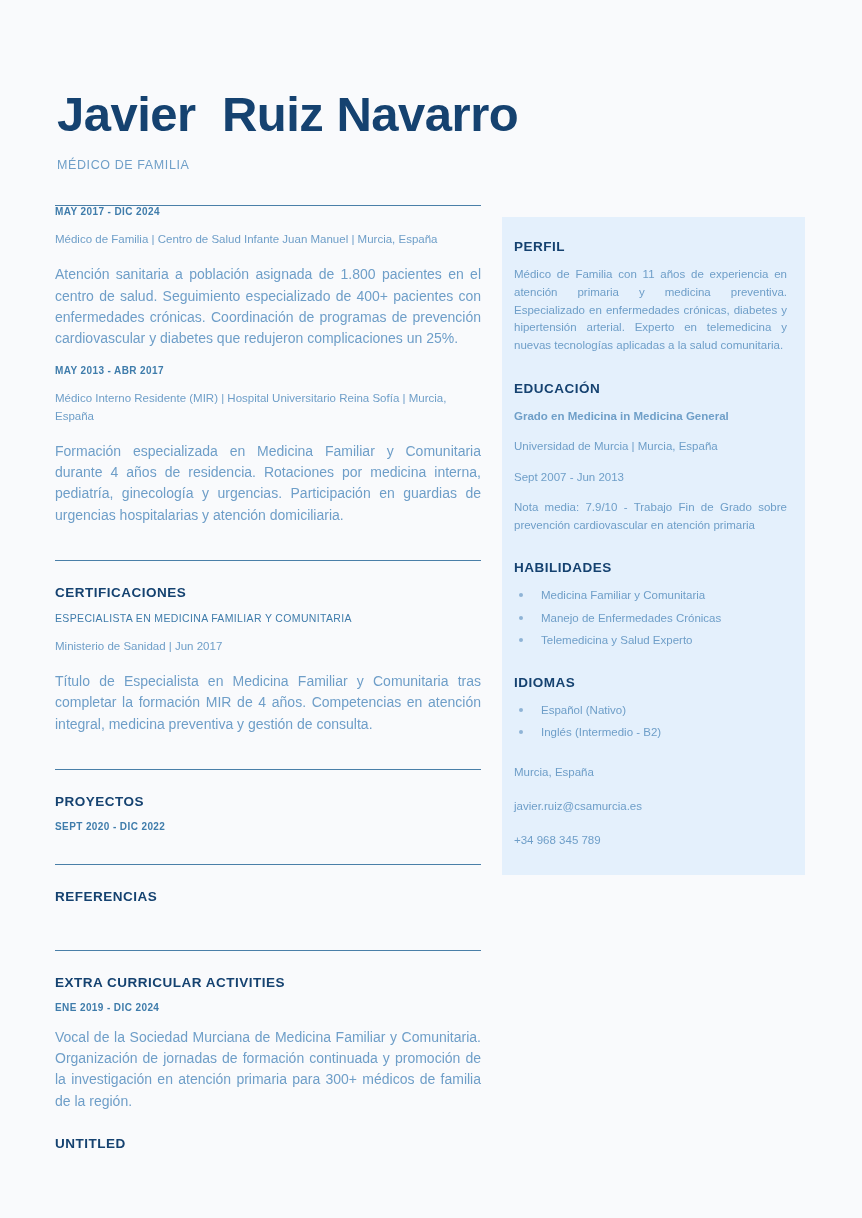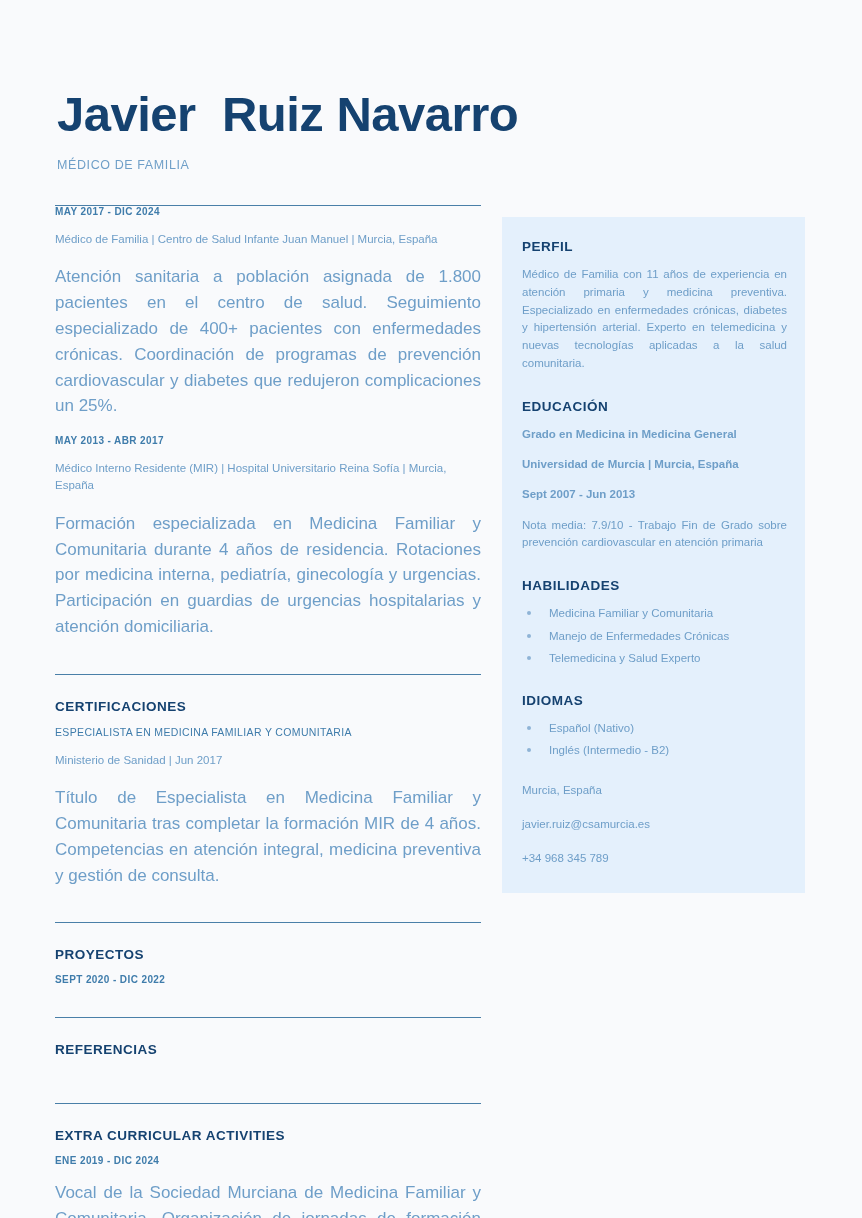--- a/index.html
+++ b/index.html
@@ -63,21 +63,21 @@
     top: 0;
     width: 426px;
   }
 
   .col-right {
     position: absolute;
     left: 502px;
     top: 12px;
     width: 303px;
     background: #e4f0fc;
-    padding: 22px 18px 26px 20px;
+    padding: 22px 18px 26px 12px;
   }
 
   
   .divider {
     height: 1px;
     background: #4a7fa8;
     width: 426px;
     margin: 0;
   }
 
@@ -110,21 +110,21 @@
 
   .sub-bold {
     font-size: 10.5px;
     font-weight: normal;
     color: #3f7cab;
     letter-spacing: 0.35px;
     margin-bottom: 14px;
   }
 
   .body-text {
-    font-size: 17px;
+    font-size: 14px;
     color: #6e9ec8;
     line-height: 1.52;
     text-align: justify;
     margin-bottom: 16px;
   }
   .gap-md { height: 18px; }
   .gap-lg { height: 34px; }
 
   
   .side-title {
@@ -142,21 +142,20 @@
     color: #6f9fc8;
     line-height: 1.5;
     margin-bottom: 13px;
   }
 
   .side-line {
     font-size: 11.5px;
     color: #6e9ec8;
     line-height: 1.5;
     margin-bottom: 13px;
-    font-weight: bold;
   }
 
   .side-para {
     font-size: 11.5px;
     color: #6e9ec8;
     line-height: 1.55;
     text-align: justify;
   }
 
   

